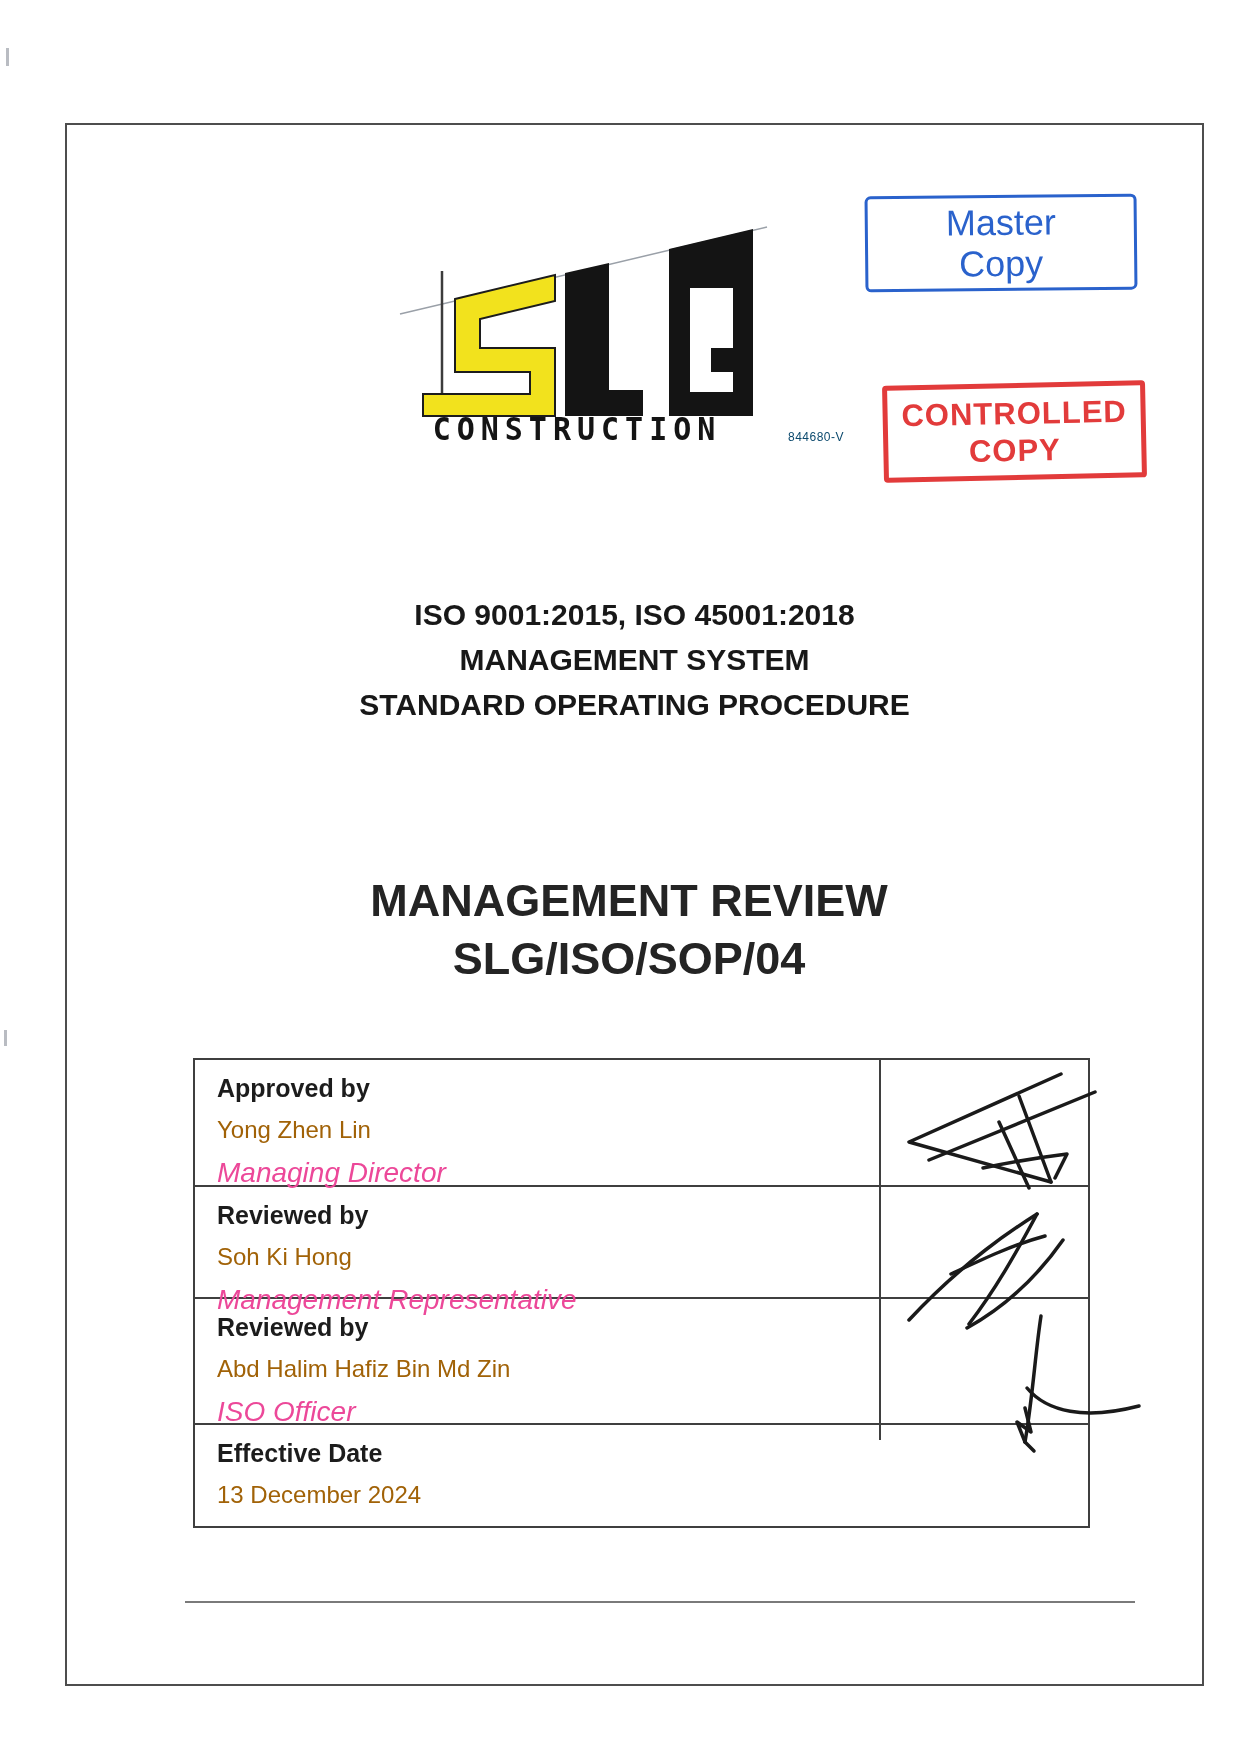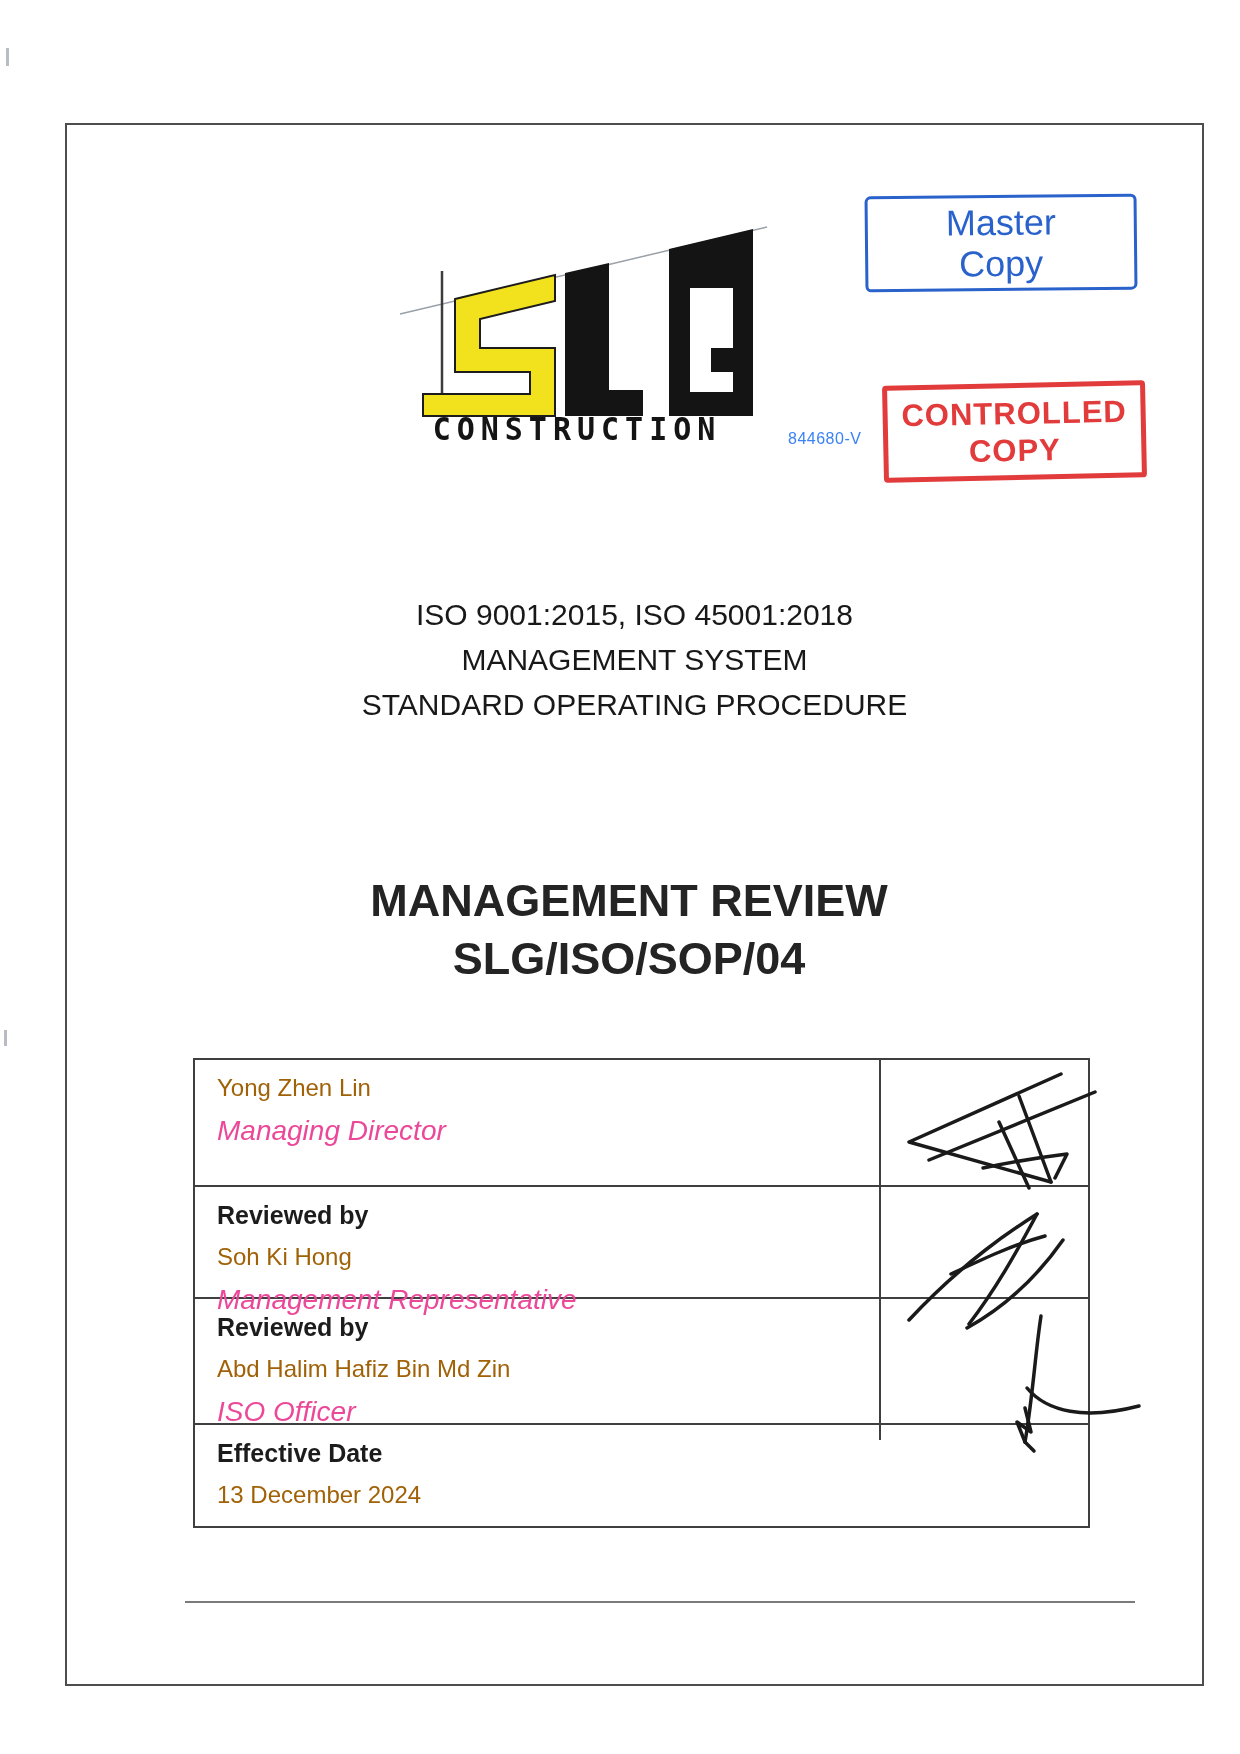--- a/index.html
+++ b/index.html
@@ -6,33 +6,33 @@
   .page{position:relative;width:1240px;height:1754px;background:#ffffff;overflow:hidden;
         font-family:"Liberation Sans", sans-serif;color:#1c1c1c;}
   .page-border{position:absolute;left:65px;top:123px;width:1139px;height:1563px;
         border:2px solid #4d4d4d;box-sizing:border-box;}
   .scan-tick{position:absolute;background:#b9bcc2;}
   
   .logo-svg{position:absolute;left:385px;top:226px;width:390px;height:186px;overflow:visible;}
   .logo-word{position:absolute;left:398px;top:411px;width:358px;text-align:center;
         font-family:"DejaVu Sans Mono", monospace;font-weight:900;font-size:30px;
         letter-spacing:6px;color:#141414;transform:scaleY(1.05);}
-  .logo-reg{position:absolute;left:788px;top:430px;font-size:16px;color:#3b82f6;letter-spacing:.5px;}
+  .logo-reg{position:absolute;left:788px;top:430px;font-size:12px;color:#0c4a6e;letter-spacing:.5px;}
   
   .stamp{position:absolute;box-sizing:border-box;display:flex;flex-direction:column;
         align-items:center;justify-content:center;text-align:center;}
   .stamp-master{left:865px;top:195px;width:272px;height:96px;border:3px solid #2a62cc;
         border-radius:6px;color:#2a62cc;font-size:36px;line-height:41px;font-weight:500;
         transform:rotate(-0.6deg);}
   .stamp-controlled{left:883px;top:383px;width:263px;height:97px;border:5px solid #e23b3b;
         border-radius:4px;color:#e23b3b;font-size:31px;line-height:37px;font-weight:800;
         letter-spacing:1px;transform:rotate(-1.2deg);}
   
   .title-block{position:absolute;left:65px;top:592px;width:1139px;text-align:center;
-        font-weight:400;font-size:30px;line-height:45px;color:#181818;}
+        font-weight:700;font-size:30px;line-height:45px;color:#181818;}
   .doc-title{position:absolute;left:65px;top:872px;width:1128px;text-align:center;
         font-weight:700;font-size:45px;line-height:58px;color:#242424;}
   
   .approval-table{position:absolute;left:193px;top:1058px;width:897px;height:470px;
         border:2px solid #3f3f3f;box-sizing:border-box;}
   .t-row{position:relative;box-sizing:border-box;border-bottom:2px solid #3f3f3f;
         padding:14px 0 0 22px;}
   .t-row.r1{height:127px;} .t-row.r2{height:112px;} .t-row.r3{height:126px;}
   .t-row.r4{height:86px;border-bottom:none;}
   .t-label{font-weight:700;font-size:25px;margin-bottom:13px;}
@@ -91,20 +91,21 @@
 
   <div class="doc-title">
     <div>MANAGEMENT REVIEW</div>
     <div>SLG/ISO/SOP/04</div>
   </div>
 
   <div class="approval-table">
     <div class="sig-divider"></div>
 
     <div class="t-row r1">
+      <div class="t-label">Approved by</div>
       <div class="t-name">Yong Zhen Lin</div>
       <div class="t-role">Managing Director</div>
     </div>
 
     <div class="t-row r2">
       <div class="t-label">Reviewed by</div>
       <div class="t-name">Soh Ki Hong</div>
       <div class="t-role">Management Representative</div>
     </div>
 

